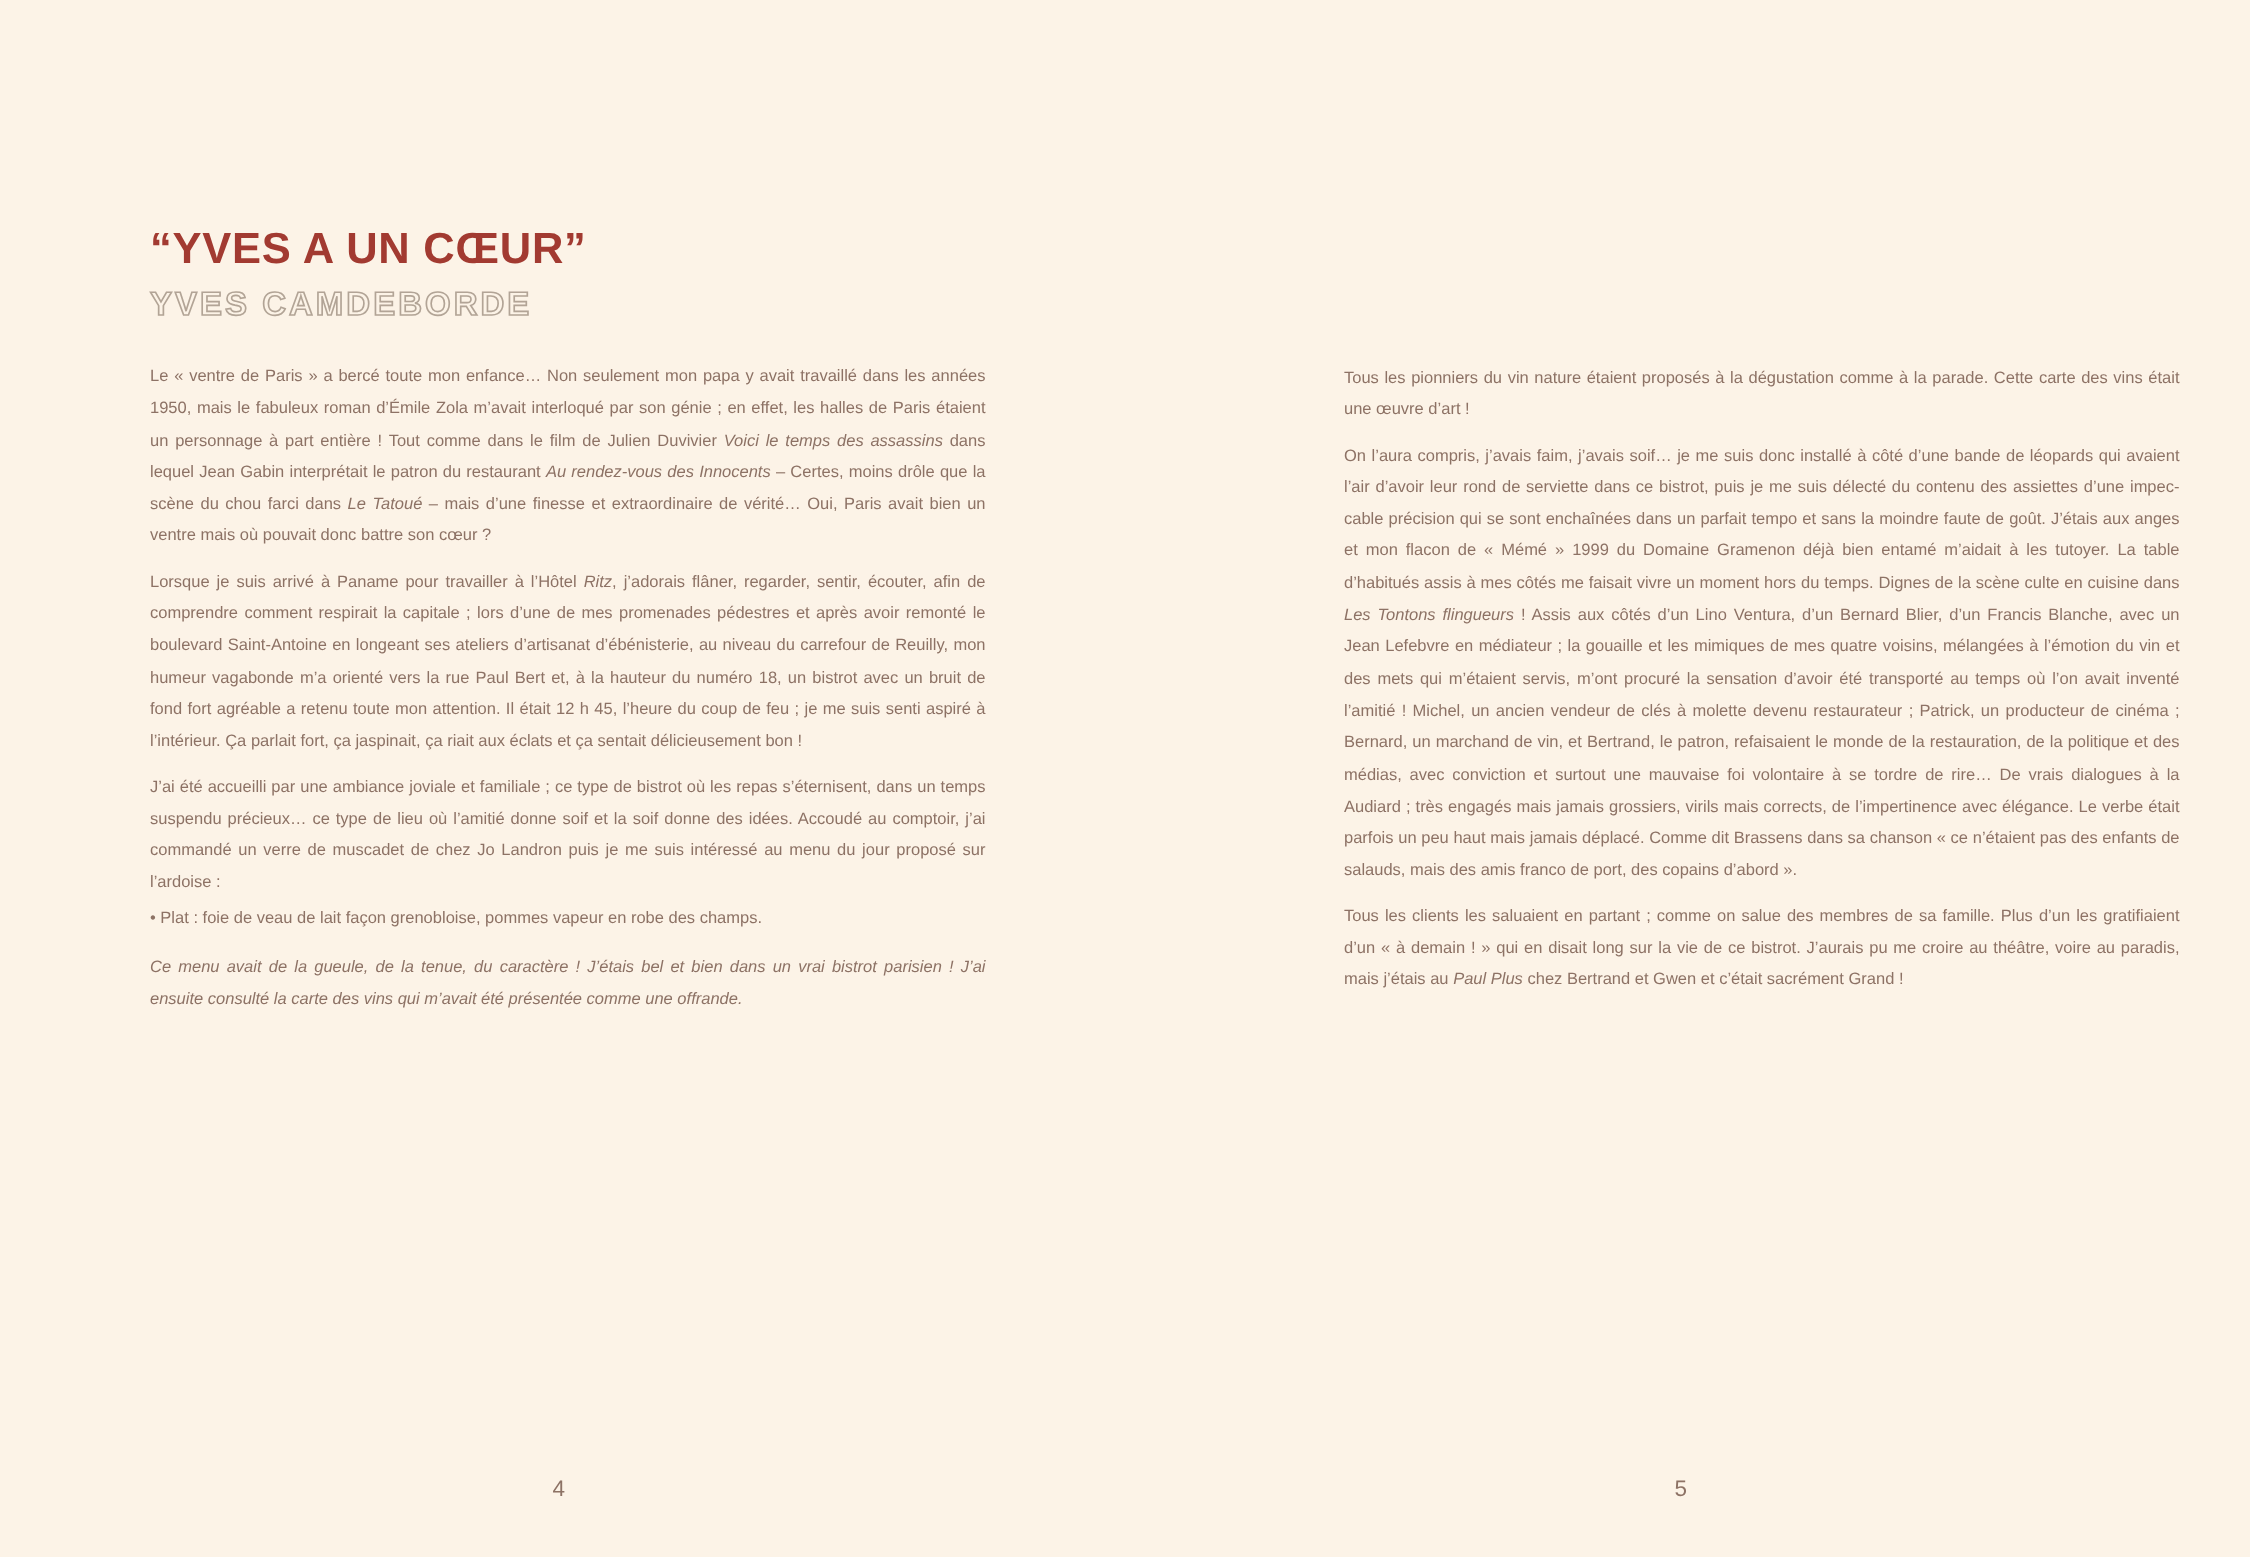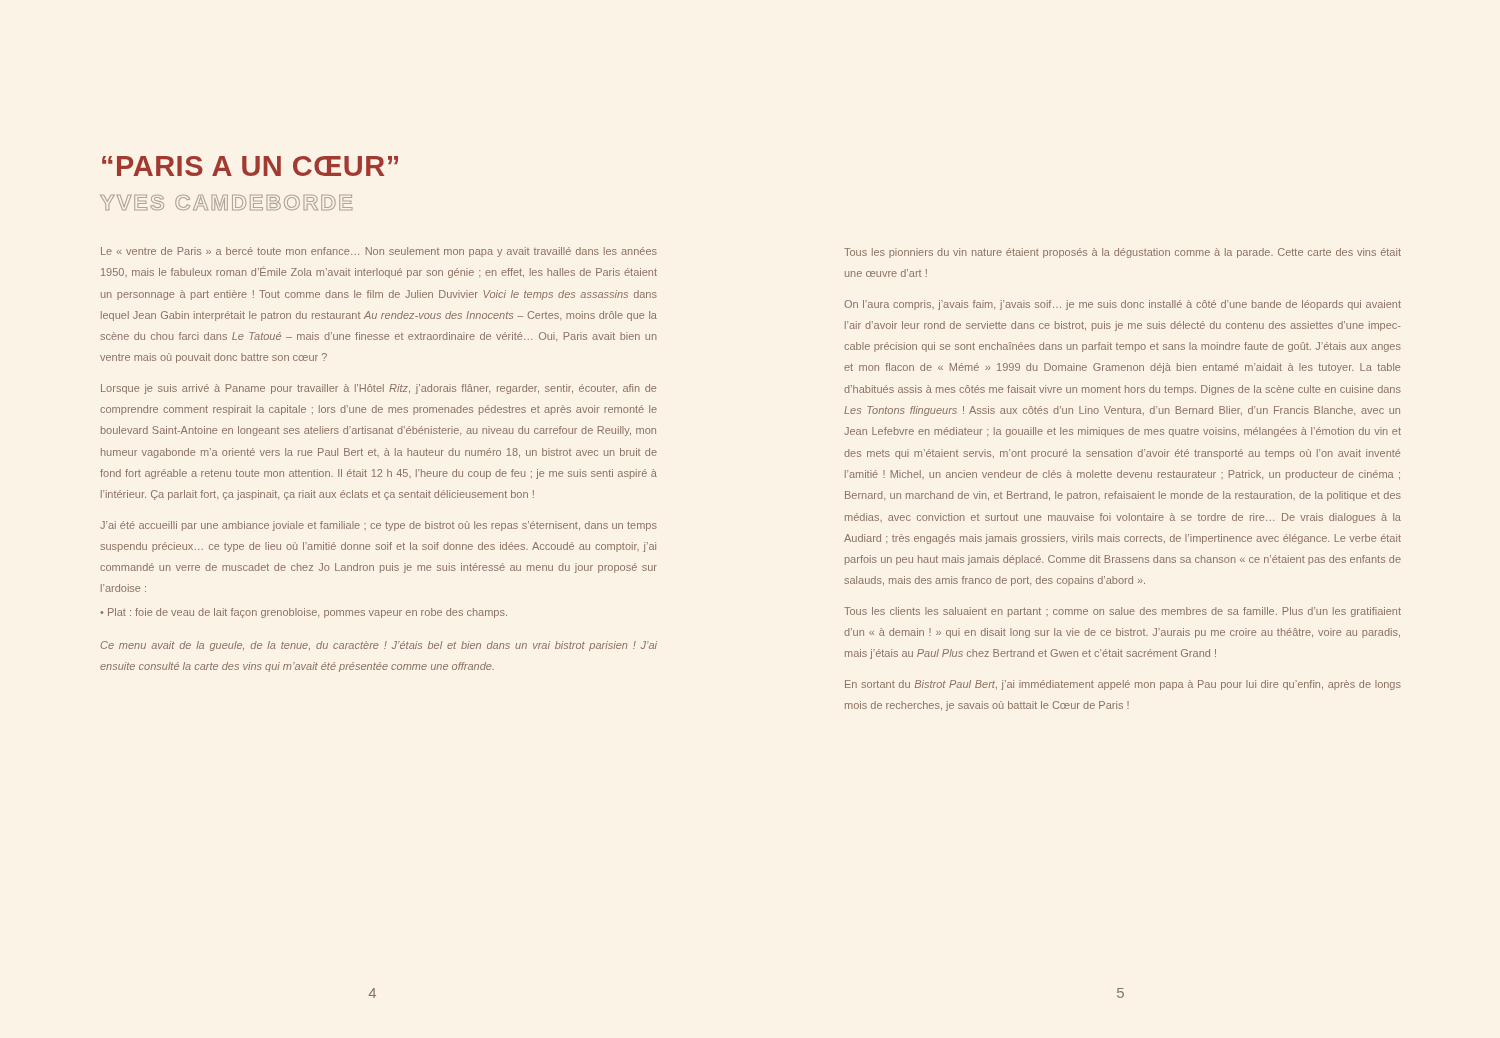--- a/index.html
+++ b/index.html
@@ -5,21 +5,21 @@
   * { margin: 0; padding: 0; box-sizing: border-box; }
   html, body { width: 1500px; height: 1038px; }
   body {
     background: var(--c-background, #fcf3e7);
     font-family: "Liberation Sans", sans-serif;
     overflow: hidden;
   }
   .spread { position: relative; width: 1500px; height: 1038px; }
   .col { position: absolute; width: 557px; }
   .col-left  { left: 100px; top: 150px; }
-  .col-right { left: 844px; top: 242px; }
+  .col-right { left: 896px; top: 242px; }
 
   .chapter-title {
     font-size: 29px;
     font-weight: bold;
     letter-spacing: 0.5px;
     line-height: 33px;
     color: var(--c-title, #a23a31);
   }
   .chapter-author {
     font-size: 22px;
@@ -62,37 +62,36 @@
   }
   .pagenum-left  { left: 94px; }
   .pagenum-right { left: 842px; }
 </style>
 </head>
 <body>
 
 <div class="spread">
 
   <div class="col col-left">
-    <h1 class="chapter-title">“PARIS A UN CŒUR”</h1>
+    <h1 class="chapter-title">“YVES A UN CŒUR”</h1>
     <h2 class="chapter-author">YVES CAMDEBORDE</h2>
     <div class="page-body">
         <p class="para-text"><span>Le «&nbsp;ventre de Paris&nbsp;» a bercé toute mon enfance… Non seulement mon papa y avait travaillé dans les années 1950, mais le fabuleux roman d’Émile Zola m’avait interloqué par son génie&nbsp;; en effet, les halles de Paris étaient un personnage à part entière&nbsp;! Tout comme dans le film de Julien Duvivier </span><em>Voici le temps des assassins</em><span> dans lequel Jean Gabin interprétait le patron du restaurant </span><em>Au rendez-vous des Innocents</em><span> – Certes, moins drôle que la scène du chou farci dans </span><em>Le Tatoué</em><span> – mais d’une finesse et extraordinaire de vérité… Oui, Paris avait bien un ventre mais où pouvait donc battre son cœur&nbsp;?</span></p>
         <p class="para-text"><span>Lorsque je suis arrivé à Paname pour travailler à l’Hôtel </span><em>Ritz</em><span>, j’adorais flâner, regarder, sentir, écouter, afin de comprendre comment respirait la capitale&nbsp;; lors d’une de mes promenades pédestres et après avoir remonté le boulevard Saint-Antoine en longeant ses ateliers d’artisanat d’ébéniste­rie, au niveau du carrefour de Reuilly, mon humeur vagabonde m’a orienté vers la rue Paul Bert et, à la hauteur du numéro 18, un bistrot avec un bruit de fond fort agréable a retenu toute mon attention. Il était 12&nbsp;h&nbsp;45, l’heure du coup de feu&nbsp;; je me suis senti aspiré à l’intérieur. Ça parlait fort, ça jaspinait, ça riait aux éclats et ça sentait délicieusement bon&nbsp;!</span></p>
         <p class="para-text tight"><span>J’ai été accueilli par une ambiance joviale et familiale&nbsp;; ce type de bistrot où les repas s’éternisent, dans un temps suspendu précieux… ce type de lieu où l’amitié donne soif et la soif donne des idées. Accoudé au comptoir, j’ai commandé un verre de muscadet de chez Jo Landron puis je me suis inté­ressé au menu du jour proposé sur l’ardoise&nbsp;:</span></p>
         <p class="para-bullet"><span>•&nbsp;Plat&nbsp;: foie de veau de lait façon grenobloise, pommes vapeur en robe des champs.</span></p>
         <p class="para-text"><span>Ce menu avait de la gueule, de la tenue, du caractère&nbsp;! J’étais bel et bien dans un vrai bistrot parisien&nbsp;! J’ai ensuite consulté la carte des vins qui m’avait été présentée comme une offrande.</span></p>
       </div>
   </div>
 
   <div class="col col-right">
     <div class="page-body">
         <p class="para-text"><span>Tous les pionniers du vin nature étaient proposés à la dégustation comme à la parade. Cette carte des vins était une œuvre d’art&nbsp;!</span></p>
         <p class="para-text"><span>On l’aura compris, j’avais faim, j’avais soif… je me suis donc installé à côté d’une bande de léopards qui avaient l’air d’avoir leur rond de serviette dans ce bistrot, puis je me suis délecté du contenu des assiettes d’une impec­cable précision qui se sont enchaînées dans un parfait tempo et sans la moindre faute de goût. J’étais aux anges et mon flacon de «&nbsp;Mémé&nbsp;» 1999 du Domaine Gramenon déjà bien entamé m’aidait à les tutoyer. La table d’habitués assis à mes côtés me faisait vivre un moment hors du temps. Dignes de la scène culte en cuisine dans </span><em>Les Tontons flingueurs</em><span>&nbsp;! Assis aux côtés d’un Lino Ventura, d’un Bernard Blier, d’un Francis Blanche, avec un Jean Lefebvre en médiateur&nbsp;; la gouaille et les mimiques de mes quatre voi­sins, mélangées à l’émotion du vin et des mets qui m’étaient servis, m’ont procuré la sensation d’avoir été transporté au temps où l’on avait inventé l’amitié&nbsp;! Michel, un ancien vendeur de clés à molette devenu restaura­teur&nbsp;; Patrick, un producteur de cinéma&nbsp;; Bernard, un marchand de vin, et Bertrand, le patron, refaisaient le monde de la restauration, de la politique et des médias, avec conviction et surtout une mauvaise foi volontaire à se tordre de rire… De vrais dialogues à la Audiard&nbsp;; très engagés mais jamais grossiers, virils mais corrects, de l’impertinence avec élégance. Le verbe était parfois un peu haut mais jamais déplacé. Comme dit Brassens dans sa chanson «&nbsp;ce n’étaient pas des enfants de salauds, mais des amis franco de port, des copains d’abord&nbsp;».</span></p>
         <p class="para-text"><span>Tous les clients les saluaient en partant&nbsp;; comme on salue des membres de sa famille. Plus d’un les gratifiaient d’un «&nbsp;à demain&nbsp;!&nbsp;» qui en disait long sur la vie de ce bistrot. J’aurais pu me croire au théâtre, voire au paradis, mais j’étais au </span><em>Paul Plus</em><span> chez Bertrand et Gwen et c’était sacrément Grand&nbsp;!</span></p>
-        <p class="para-text"><span>En sortant du </span><em>Bistrot Paul Bert</em><span>, j’ai immédiatement appelé mon papa à Pau pour lui dire qu’enfin, après de longs mois de recherches, je savais où battait le Cœur de Paris&nbsp;!</span></p>
       </div>
   </div>
 
   <div class="pagenum pagenum-left">4</div>
 
   <div class="pagenum pagenum-right">5</div>
 
 </div>
 
 </body></html>

